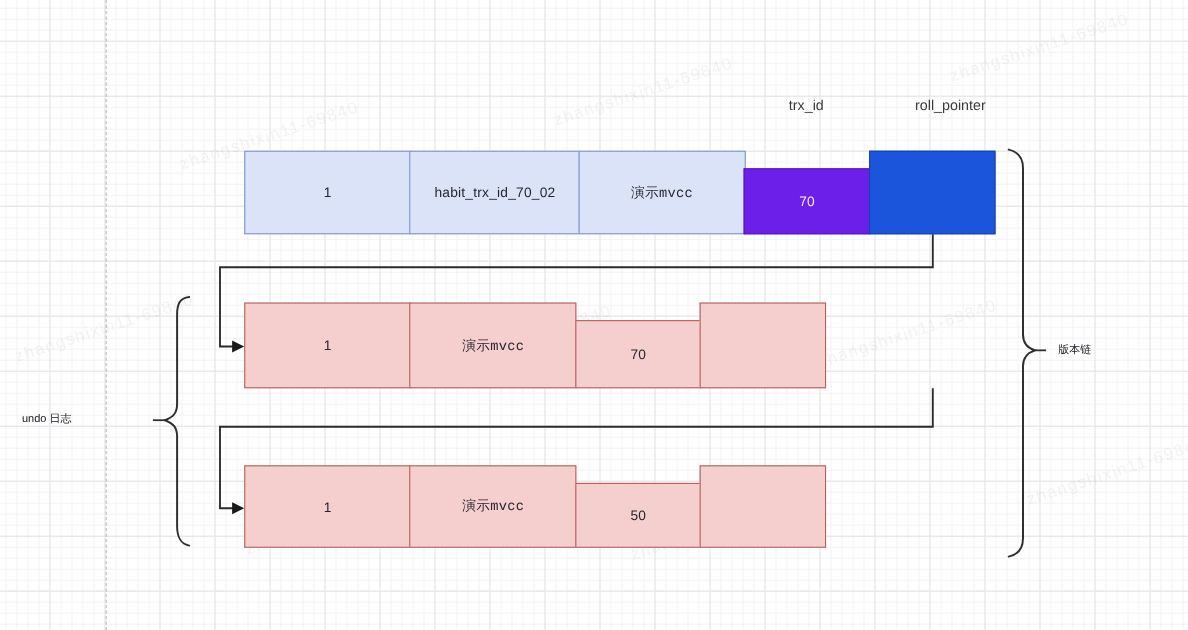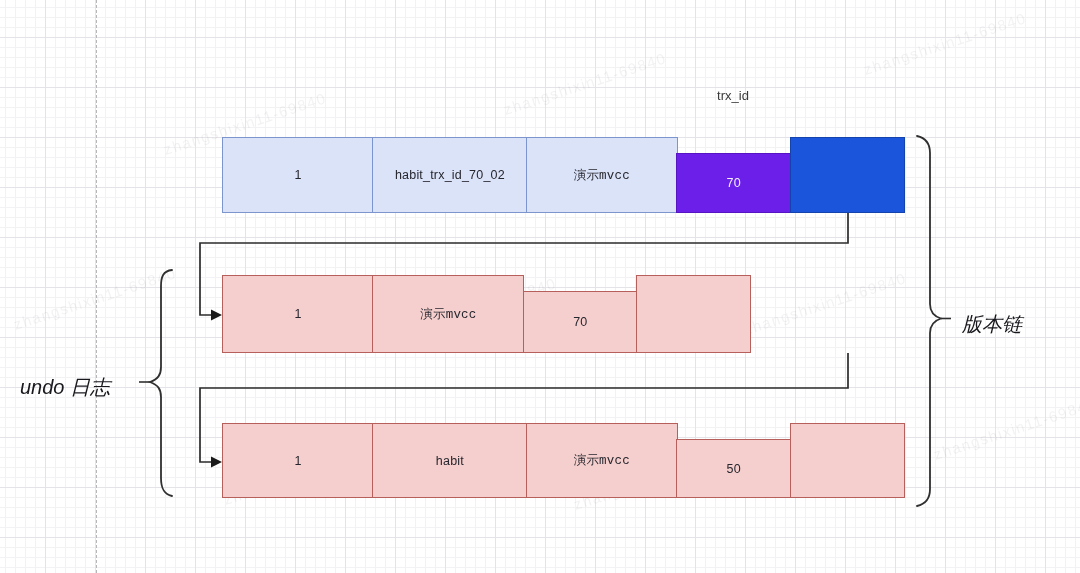--- a/index.html
+++ b/index.html
@@ -28,21 +28,21 @@
   .row-blue .cell{background:#dbe3f8;border:1.6px solid #7d95cf;}
   .row-pink .cell{background:#f5cfcd;border:1.6px solid #b75f5a;}
   .cell.trx{background:#6b1fe8;border:1.6px solid #5614c2;color:#f4efff;}
   .cell.roll{background:#1b55dc;border:1.6px solid #1543ae;}
   .w1{width:152px;} .w2{width:155px;} .w3{width:152px;font-family:Liberation Mono, monospace;} .w4{width:115px;margin-top:16px;} .w5{width:115px;}
   
   .col-header{
     position:absolute;top:88px;font-size:13px;color:#3a3a3a;text-align:center;
   }
   .side-label{
-    position:absolute;font-size:20px;color:#17171c;white-space:nowrap;font-style:italic;
+    position:absolute;font-size:10px;color:#17171c;white-space:nowrap;
   }
   #undo-label{left:20px;width:98px;top:374px;text-align:left;}
   #chain-label{left:962px;top:311px;}
   
   #overlay{position:absolute;left:0;top:0;width:1080px;height:573px;pointer-events:none;}
   
   .wm{
     position:absolute;font-size:15px;letter-spacing:1.5px;color:#55585e;opacity:.07;
     transform:rotate(-18deg);white-space:nowrap;pointer-events:none;
   }
@@ -58,39 +58,39 @@
   <span class="wm" style="left:500px;top:75px;">zhangshixin11-69840</span>
   <span class="wm" style="left:860px;top:35px;">zhangshixin11-69840</span>
   <span class="wm" style="left:10px;top:290px;">zhangshixin11-69840</span>
   <span class="wm" style="left:390px;top:300px;">zhangshixin11-69840</span>
   <span class="wm" style="left:740px;top:295px;">zhangshixin11-69840</span>
   <span class="wm" style="left:220px;top:465px;">zhangshixin11-69840</span>
   <span class="wm" style="left:570px;top:470px;">zhangshixin11-69840</span>
   <span class="wm" style="left:930px;top:420px;">zhangshixin11-69840</span>
 
   <div class="col-header" style="left:683px;width:100px;">trx_id</div>
+  <div class="col-header" style="left:789px;width:150px;">roll_pointer</div>
 
   <div class="row row-blue" style="left:222px;top:137px;height:76px;">
     <div class="cell w1">1</div>
     <div class="cell w2">habit_trx_id_70_02</div>
     <div class="cell w3">演示mvcc</div>
     <div class="cell w4 trx">70</div>
     <div class="cell w5 roll"></div>
   </div>
 
   <div class="row row-pink" style="left:222px;top:275px;height:78px;">
     <div class="cell w1">1</div>
     <div class="cell w3">演示mvcc</div>
     <div class="cell w4">70</div>
     <div class="cell w5"></div>
   </div>
 
   <div class="row row-pink" style="left:222px;top:423px;height:75px;">
     <div class="cell w1">1</div>
-    <div class="cell w2">habit</div>
     <div class="cell w3">演示mvcc</div>
     <div class="cell w4">50</div>
     <div class="cell w5"></div>
   </div>
 
   <div class="side-label" id="undo-label">undo 日志</div>
   <div class="side-label" id="chain-label">版本链</div>
 
   <svg id="overlay" viewBox="0 0 1080 573">
 

